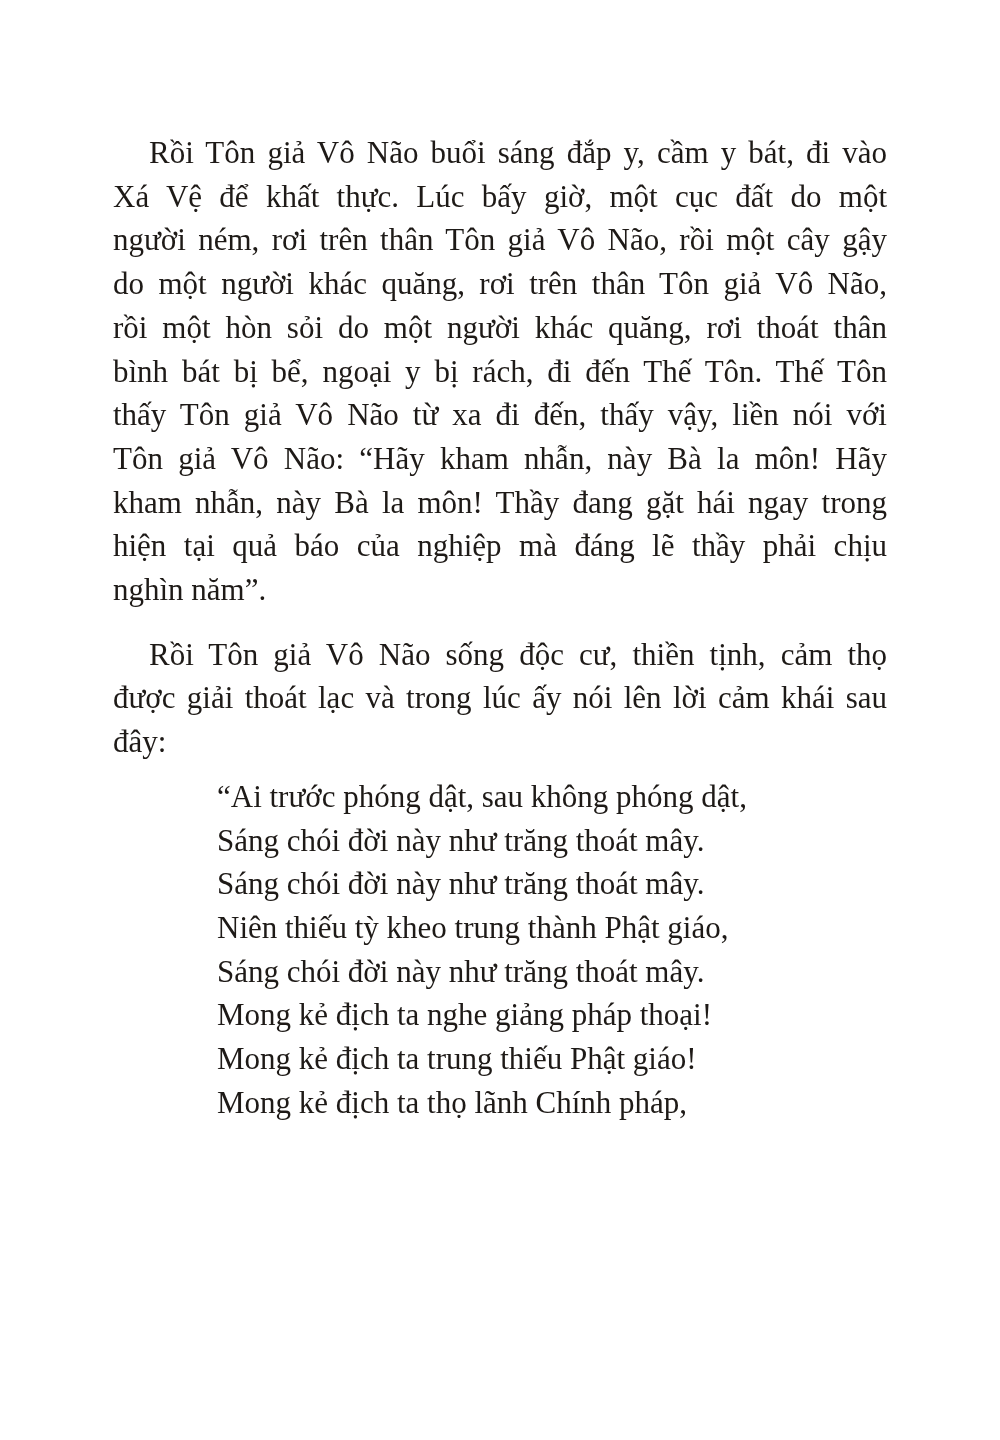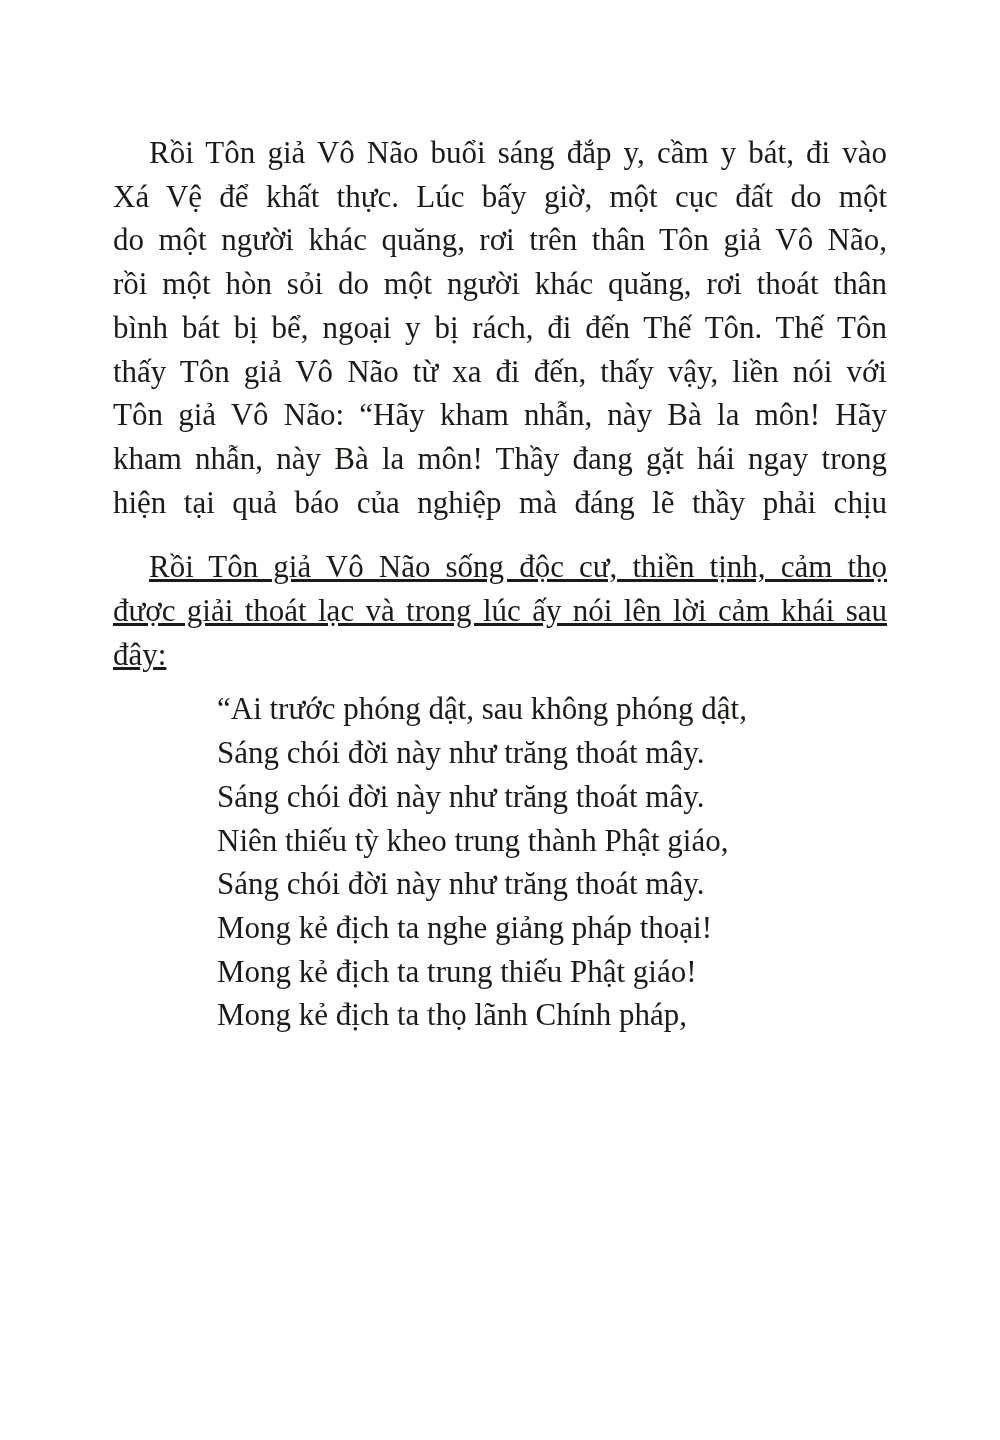--- a/index.html
+++ b/index.html
@@ -29,21 +29,20 @@
     text-align-last: justify;
   }
   .para .line.last {
     text-align-last: left;
   }
   .line.indent {
     text-indent: 36px;
   }
   .para-2 {
     margin-top: 21px;
-    text-decoration: underline;
   }
   .poem {
     margin-top: 11px;
     padding-left: 104px;
   }
   .poem .line {
     text-align: left;
   }
   .page-footer {
     position: absolute;
@@ -76,27 +75,29 @@
 </head>
 <body>
 
 <div class="page">
 
   <main class="text-block">
 
     <section class="para para-1">
       <div class="line indent">Rồi Tôn giả Vô Não buổi sáng đắp y, cầm y bát, đi vào</div>
       <div class="line">Xá Vệ để khất thực. Lúc bấy giờ, một cục đất do một</div>
+      <div class="line">người ném, rơi trên thân Tôn giả Vô Não, rồi một cây gậy</div>
       <div class="line">do một người khác quăng, rơi trên thân Tôn giả Vô Não,</div>
       <div class="line">rồi một hòn sỏi do một người khác quăng, rơi thoát thân</div>
       <div class="line">bình bát bị bể, ngoại y bị rách, đi đến Thế Tôn. Thế Tôn</div>
       <div class="line">thấy Tôn giả Vô Não từ xa đi đến, thấy vậy, liền nói với</div>
       <div class="line">Tôn giả Vô Não: “Hãy kham nhẫn, này Bà la môn! Hãy</div>
       <div class="line">kham nhẫn, này Bà la môn! Thầy đang gặt hái ngay trong</div>
       <div class="line">hiện tại quả báo của nghiệp mà đáng lẽ thầy phải chịu</div>
+      <div class="line last">nghìn năm”.</div>
     </section>
 
     <section class="para para-2">
       <div class="line indent">Rồi Tôn giả Vô Não sống độc cư, thiền tịnh, cảm thọ</div>
       <div class="line">được giải thoát lạc và trong lúc ấy nói lên lời cảm khái sau</div>
       <div class="line last">đây:</div>
     </section>
 
     <section class="poem">
       <div class="line">“Ai trước phóng dật, sau không phóng dật,</div>

